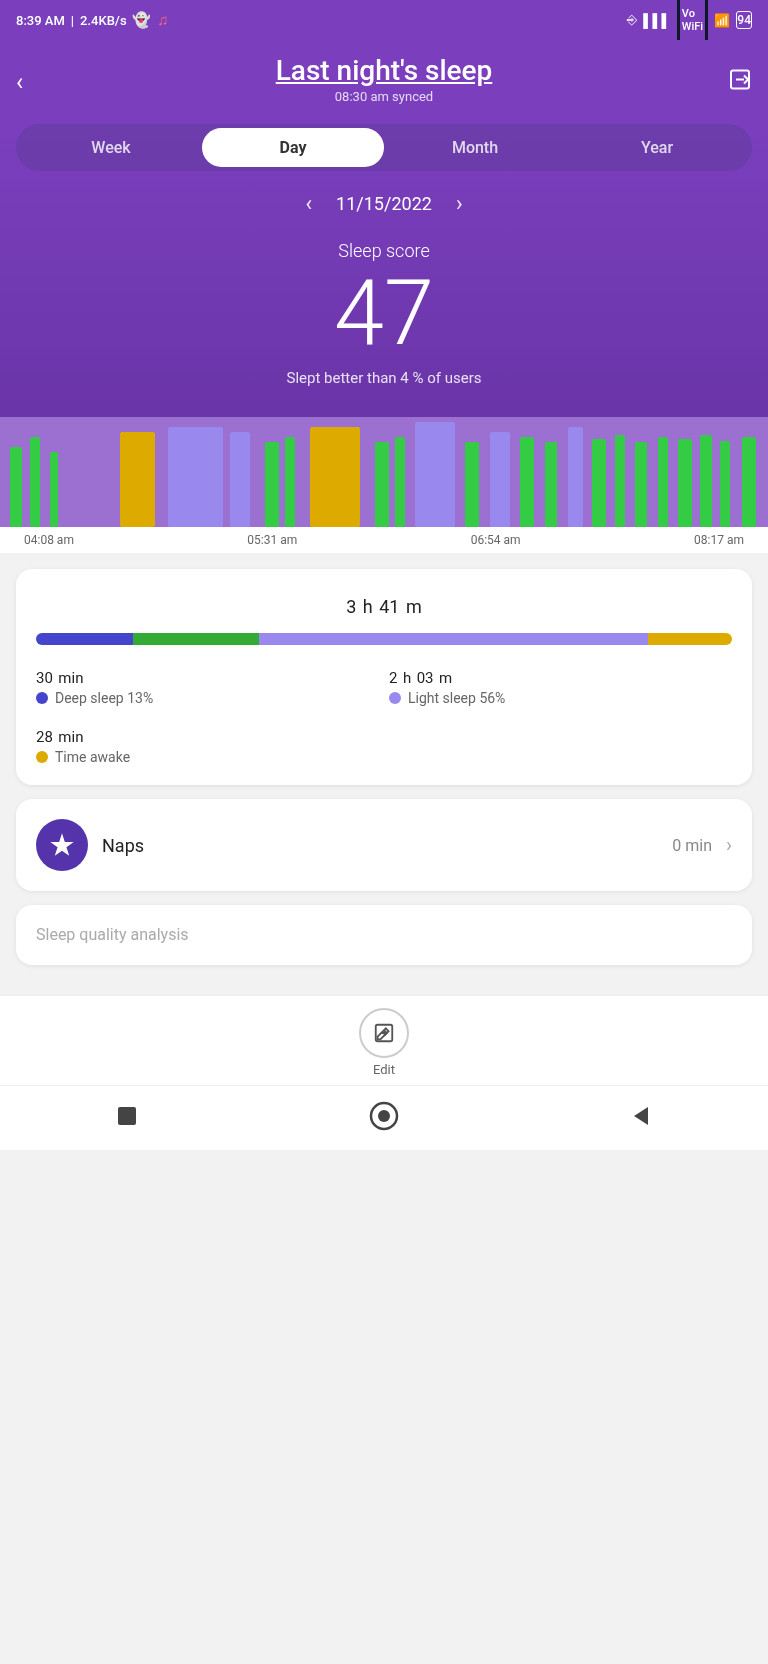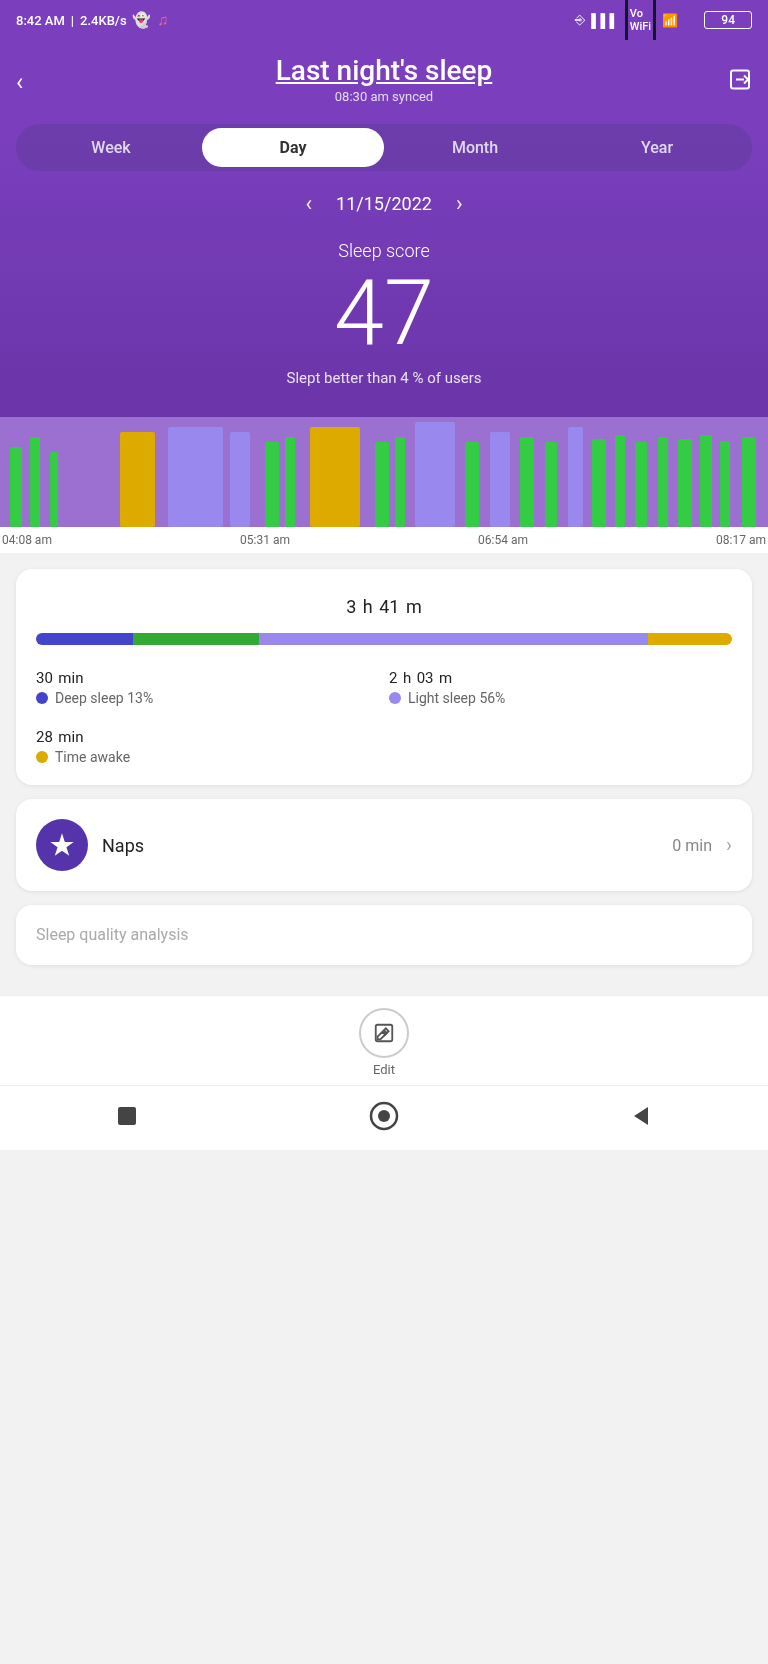--- a/index.html
+++ b/index.html
@@ -142,21 +142,21 @@
       background: #9B70D0;
       position: relative;
       overflow: hidden;
       display: flex;
       align-items: flex-end;
     }
     .timeline-labels {
       background: white;
       display: flex;
       justify-content: space-between;
-      padding: 6px 2px;
+      padding: 6px 24px;
       font-size: 12px;
       color: #666;
     }
 
     
     .cards-section {
       padding: 16px;
       background: #f2f2f2;
     }
 
@@ -301,33 +301,33 @@
       display: flex;
       align-items: center;
       justify-content: center;
     }
   </style>
 </head>
 <body>
 
 <div class="status-bar">
   <div class="status-left">
-    <span>8:42 AM</span>
+    <span>8:39 AM</span>
     <span>|</span>
     <span>2.4KB/s</span>
 
     <span style="font-size:15px;">👻</span>
     <span style="color:#ff6677;font-size:15px;">♫</span>
   </div>
   <div class="status-right">
     <span>⎆</span>
     <span style="font-size:13px;">▌▌▌</span>
     <span style="font-size:11px; border:3px solid #0f172a; padding:8px 2px; border-radius:2px;">Vo<br style="line-height:0">WiFi</span>
     <span>📶</span>
-    <span style="border:1px solid white; border-radius:3px; padding:1px 16px; font-size:12px;margin-left:20px;"><span>94</span></span>
+    <span style="border:1px solid white; border-radius:3px; padding:1px 0; font-size:12px;"><span>94</span></span>
   </div>
 </div>
 
 <div class="header">
   <span class="header-back">‹</span>
   <div class="header-title">Last night's sleep</div>
   <div class="header-subtitle">08:30 am synced</div>
   <span class="header-export">
     <svg width="24" height="24" viewBox="0 0 24 24" fill="white">
         <rect x="3" y="3" width="18" height="18" rx="2" fill="none" stroke="white" stroke-width="2"></rect>

